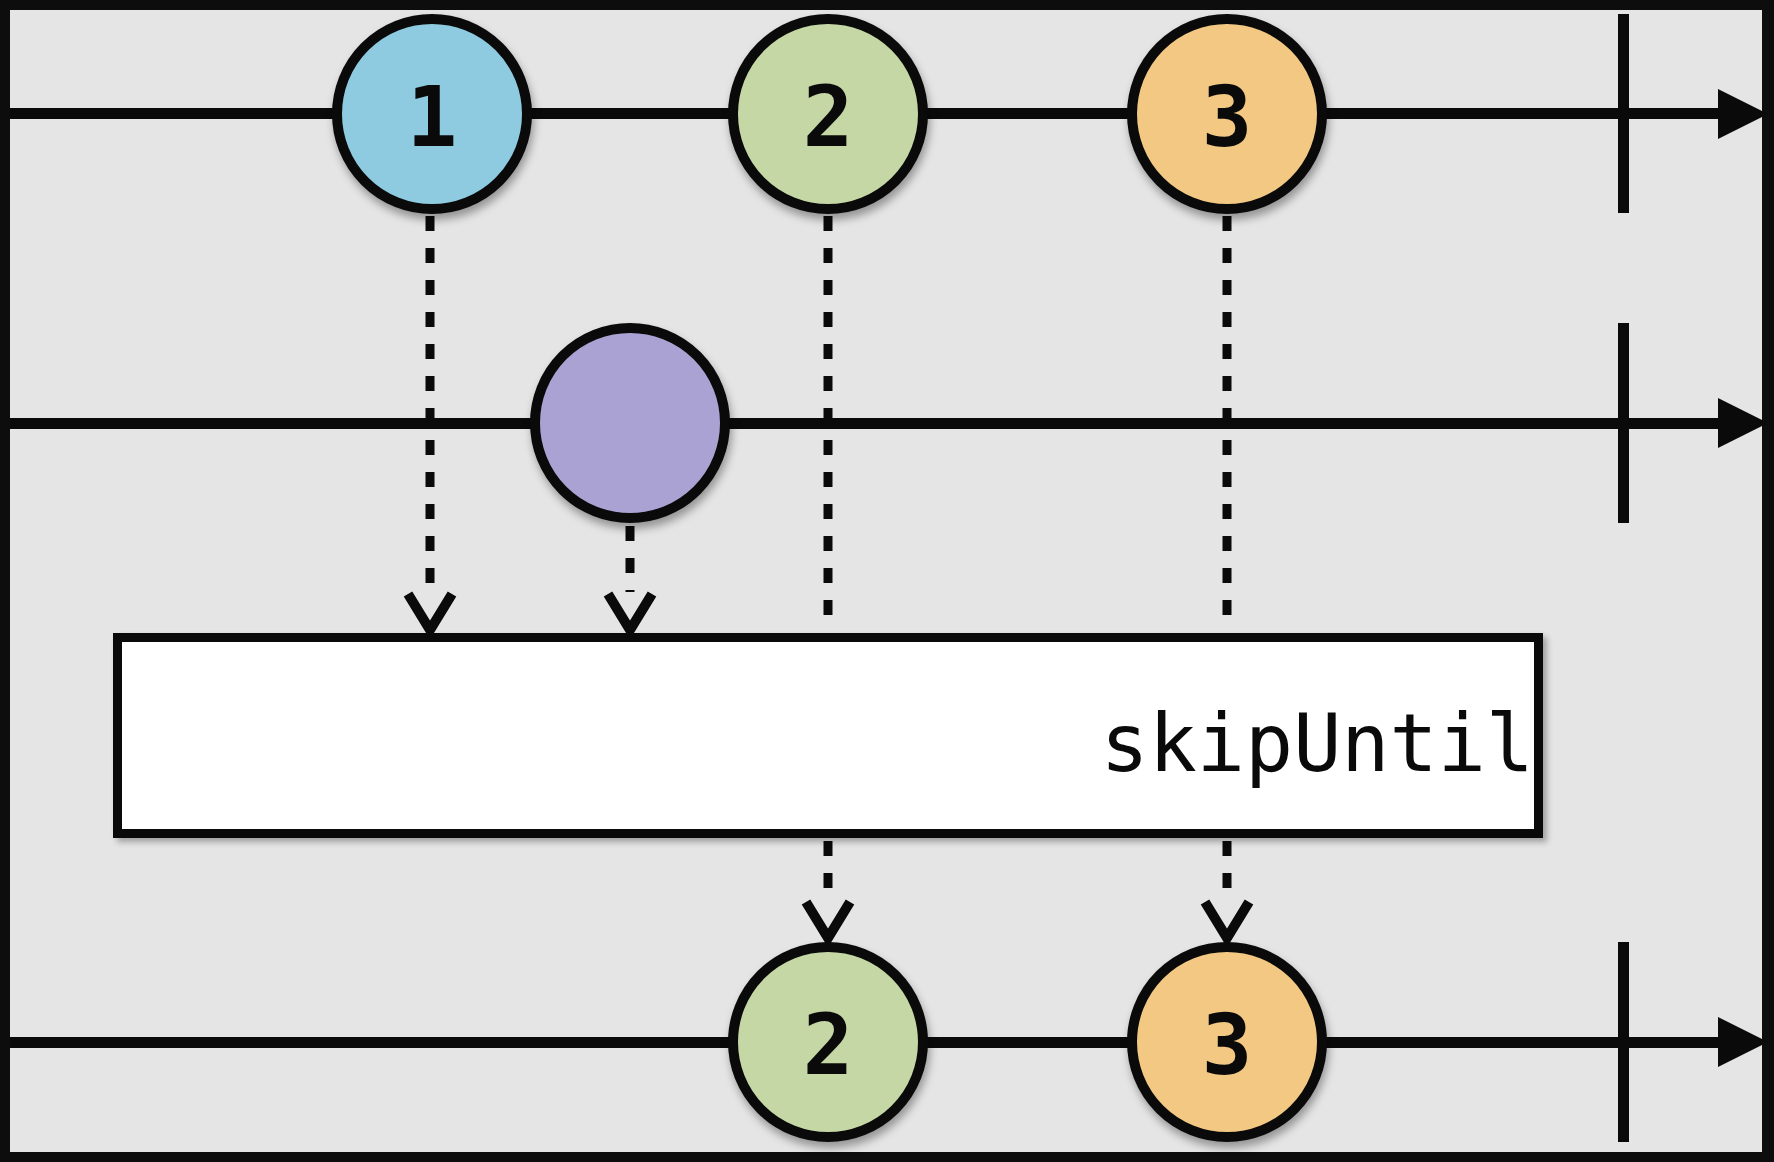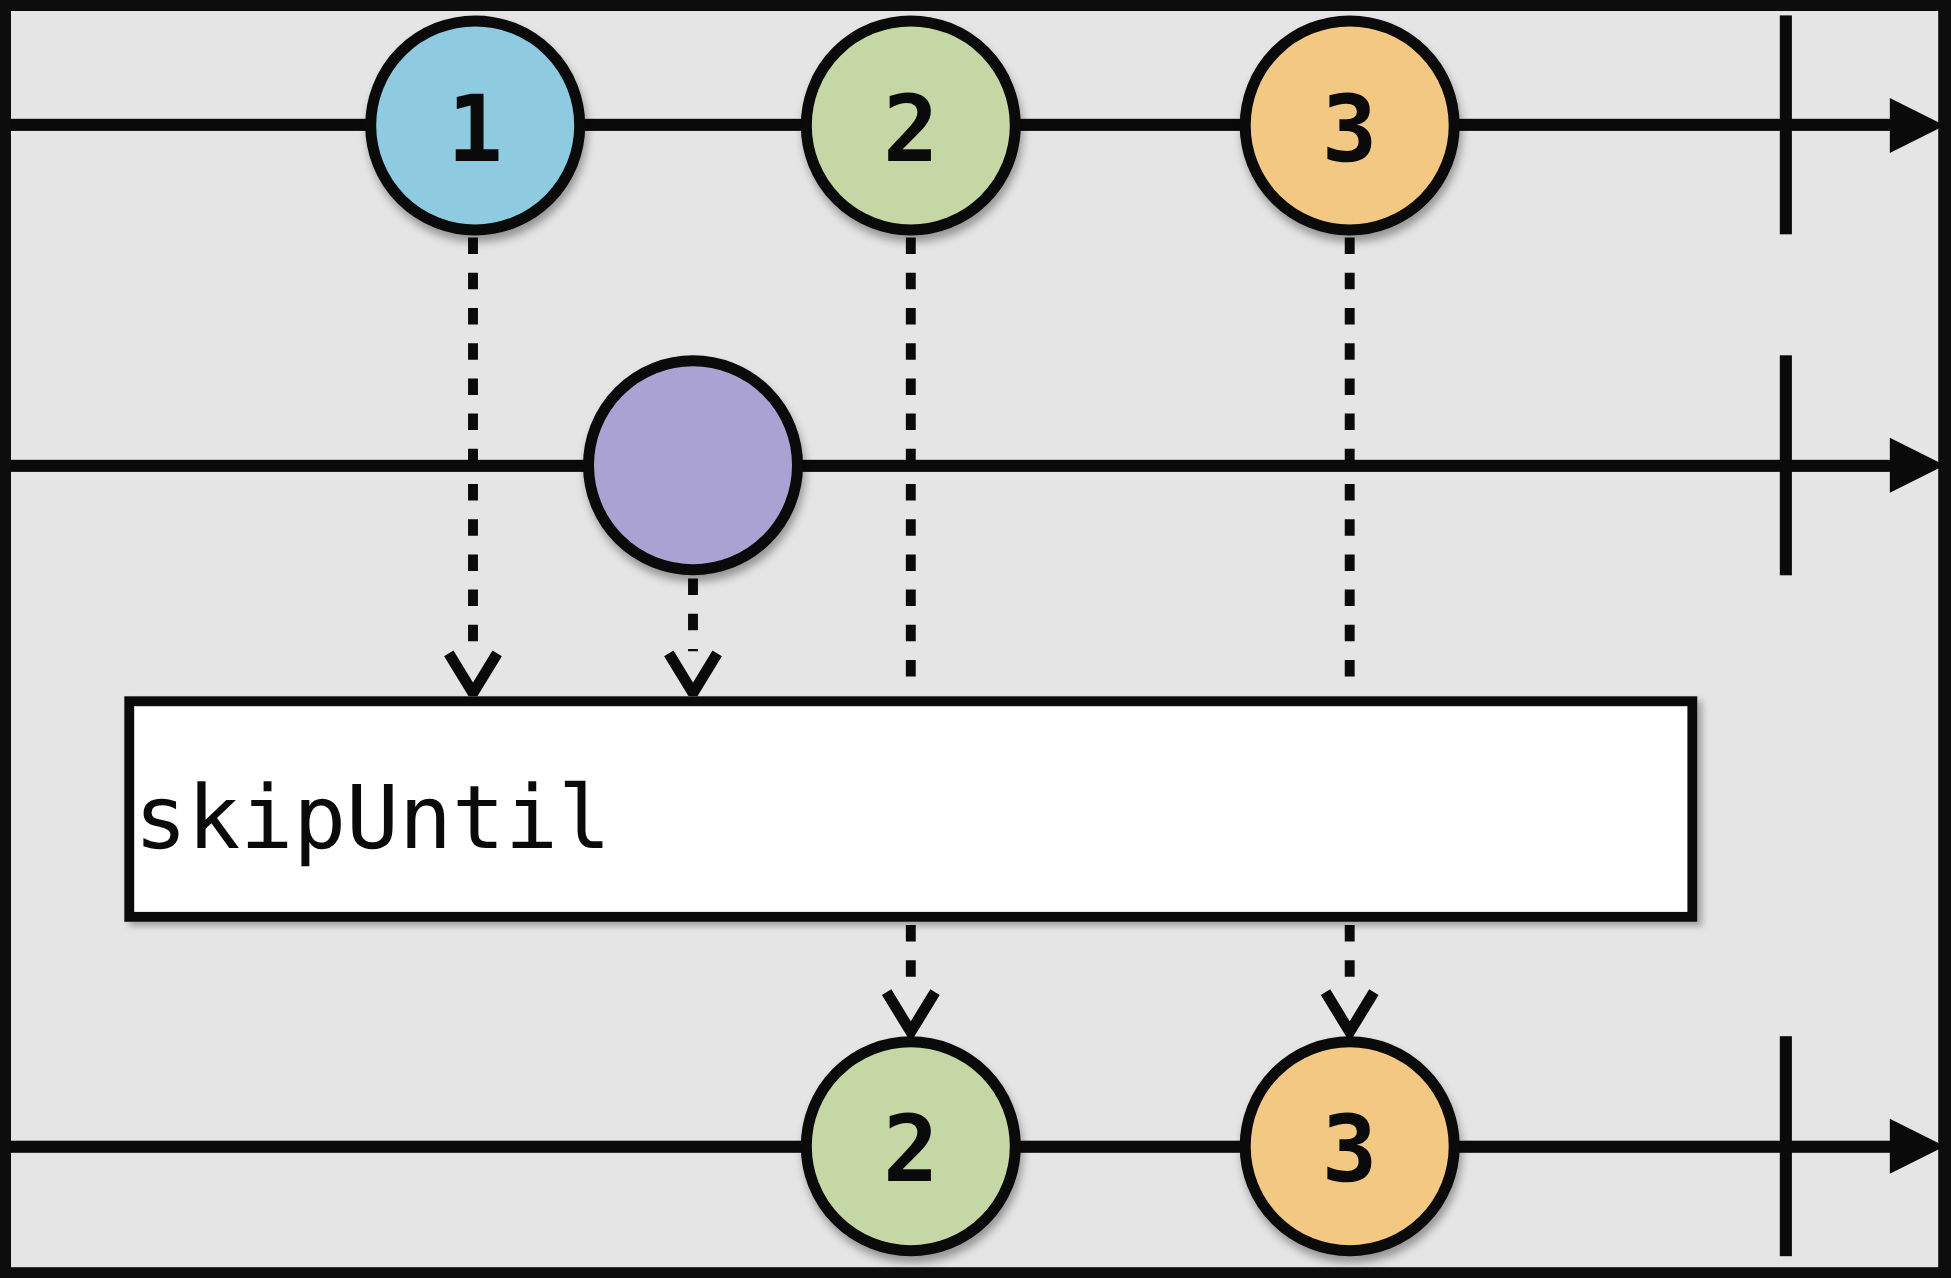--- a/index.html
+++ b/index.html
@@ -41,21 +41,21 @@
   .m-src-2{left:728px;top:14px;background:#c4d7a4;}
   .m-src-3{left:1127px;top:14px;background:#f2c883;}
   .m-notif{left:530px;top:323px;background:#aaa2d3;}
   .m-out-2{left:728px;top:942px;background:#c4d7a4;}
   .m-out-3{left:1127px;top:942px;background:#f2c883;}
   .mlabel{display:block;line-height:1;padding-top:6px;}
 
   
   .opbox{position:absolute;left:113px;top:633px;width:1430px;height:205px;box-sizing:border-box;
          border:9px solid #0a0a0a;background:#ffffff;
-         display:flex;align-items:center;justify-content:flex-start;
+         display:flex;align-items:center;justify-content:flex-end;
          box-shadow:4px 4px 6px rgba(0,0,0,0.3);}
   .optext{font-size:80px;color:#0a0a0a;padding-top:16px;line-height:1;}
 </style>
 </head>
 <body>
 
 <div class="stage">
   <div class="canvas"></div>
 
   <div class="hline hline-1"></div>

